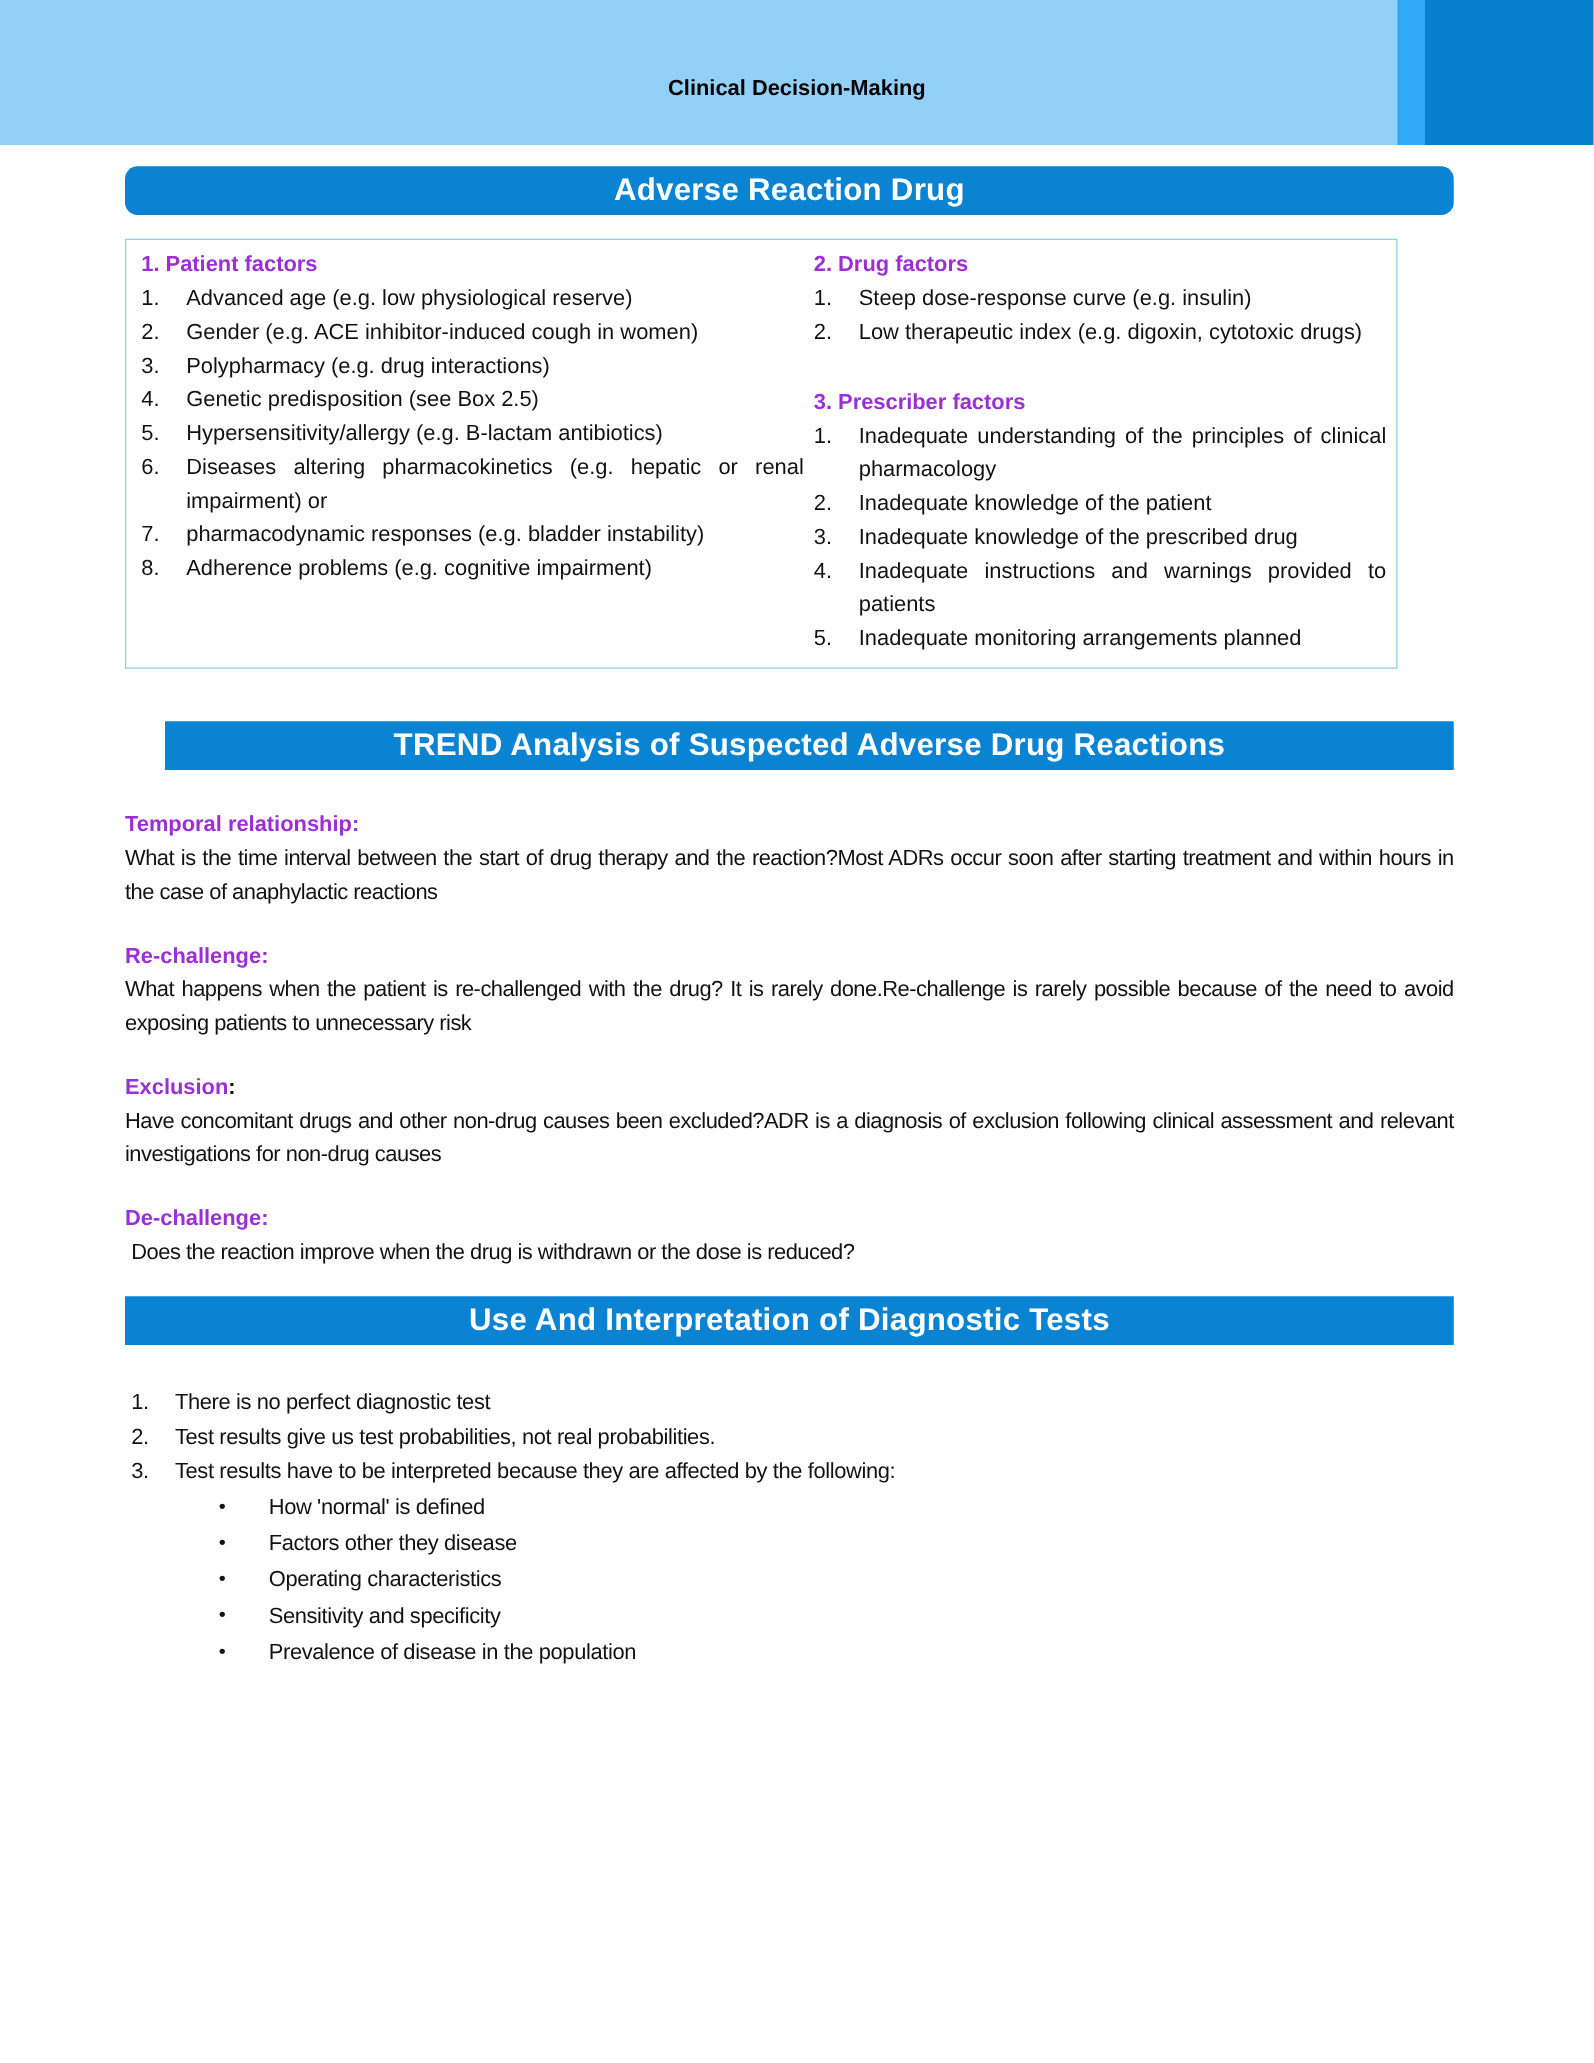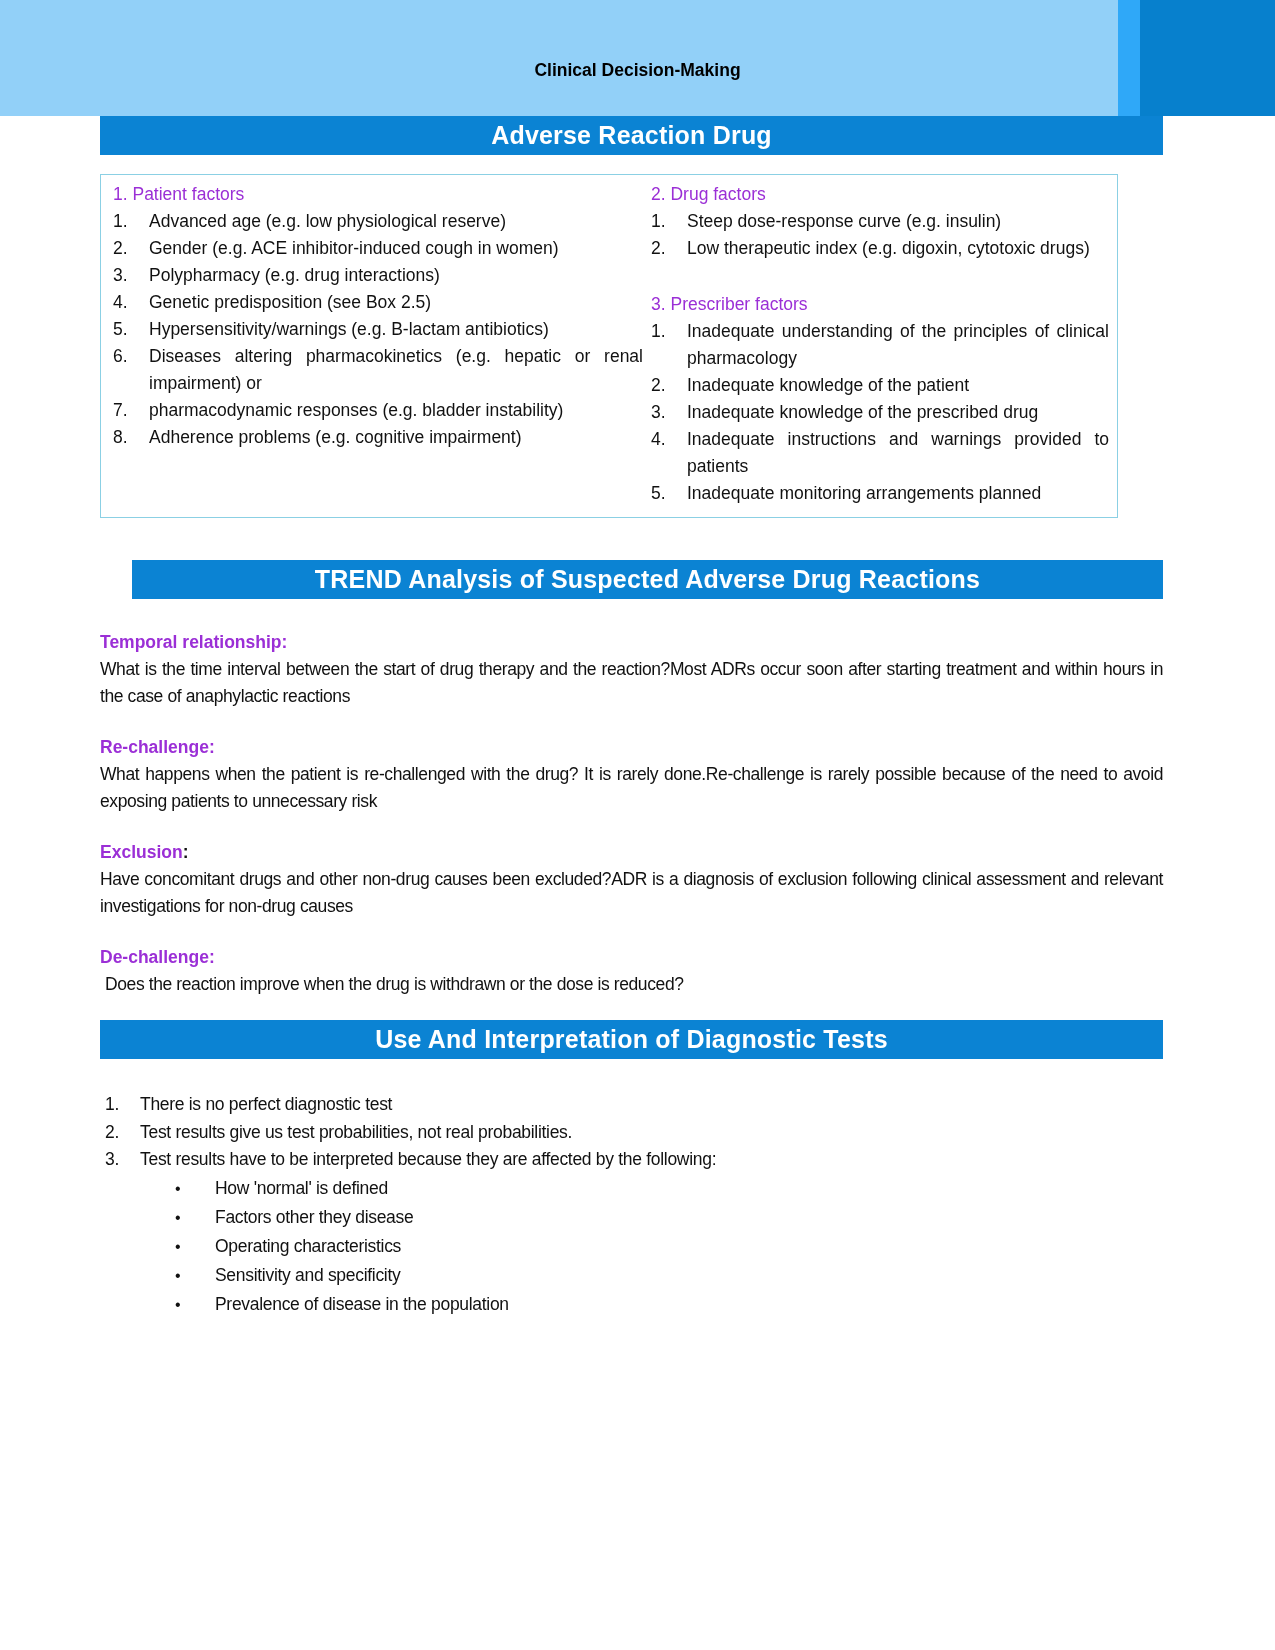--- a/index.html
+++ b/index.html
@@ -10,30 +10,30 @@
   .top-band{position:absolute;top:0;left:0;width:1275px;height:116px;background:#92d0f8;}
   .band-title{position:absolute;top:60px;left:0;width:1275px;text-align:center;
               font-weight:bold;font-size:17.5px;color:#000;}
   .band-strip{position:absolute;top:0;left:1118px;width:22px;height:116px;background:#2fa8f8;}
   .band-corner{position:absolute;top:0;left:1140px;width:135px;height:116px;background:#0780cd;}
 
   .content{position:absolute;left:100px;top:116px;width:1063px;}
 
   .banner{height:39px;line-height:39px;background:#0b83d3;color:#ffffff;font-weight:bold;
           font-size:25px;text-align:center;letter-spacing:0.2px;}
-  .banner-adverse{}
+  .banner-adverse{margin-top:17px;border-radius:10px;}
   .banner-trend{margin-top:42px;margin-left:32px;}
   .banner-diagnostic{margin-top:22px;}
 
   
   .factors-box{margin-top:19px;width:1018px;box-sizing:border-box;border:1px solid #8bd0e4;
                display:flex;padding:6px 8px 10px 12px;}
   .col-left{width:530px;flex:0 0 530px;}
   .col-right{flex:1;margin-left:8px;}
-  .box-heading{color:#9b2fd6;font-weight:normal;font-size:17.5px;line-height:27px;}
+  .box-heading{color:#9b2fd6;font-weight:bold;font-size:17.5px;line-height:27px;}
   .heading-gap{margin-top:29px;}
   .li{display:flex;font-size:17.5px;line-height:27px;}
   .li .num{flex:0 0 36px;}
   .li .txt{flex:1;text-align:justify;}
 
   
   .tsection{margin-top:24px;}
   .tsection-first{margin-top:30px;}
   .theading{font-size:17.5px;font-weight:bold;line-height:27px;}
   .theading .purple{color:#9b2fd6;text-align:right;}
@@ -88,21 +88,21 @@
         <div class="li">
           <span class="num">3.</span>
           <span class="txt">Polypharmacy (e.g. drug interactions)</span>
         </div>
         <div class="li">
           <span class="num">4.</span>
           <span class="txt">Genetic predisposition (see Box 2.5)</span>
         </div>
         <div class="li">
           <span class="num">5.</span>
-          <span class="txt">Hypersensitivity/warnings (e.g. B-lactam antibiotics)</span>
+          <span class="txt">Hypersensitivity/allergy (e.g. B-lactam antibiotics)</span>
         </div>
         <div class="li">
           <span class="num">6.</span>
           <span class="txt">Diseases altering pharmacokinetics (e.g. hepatic or renal impairment) or</span>
         </div>
         <div class="li">
           <span class="num">7.</span>
           <span class="txt">pharmacodynamic responses (e.g. bladder instability)</span>
         </div>
         <div class="li">

